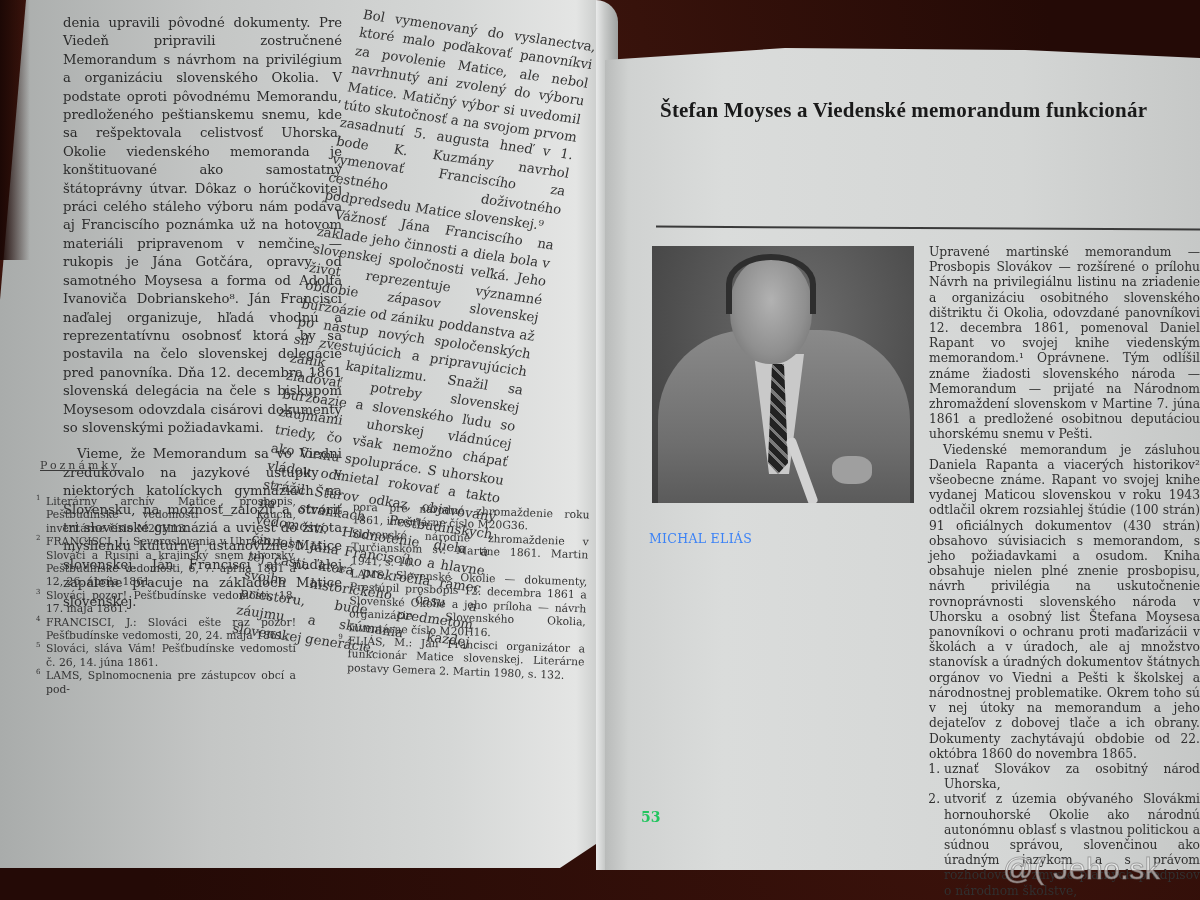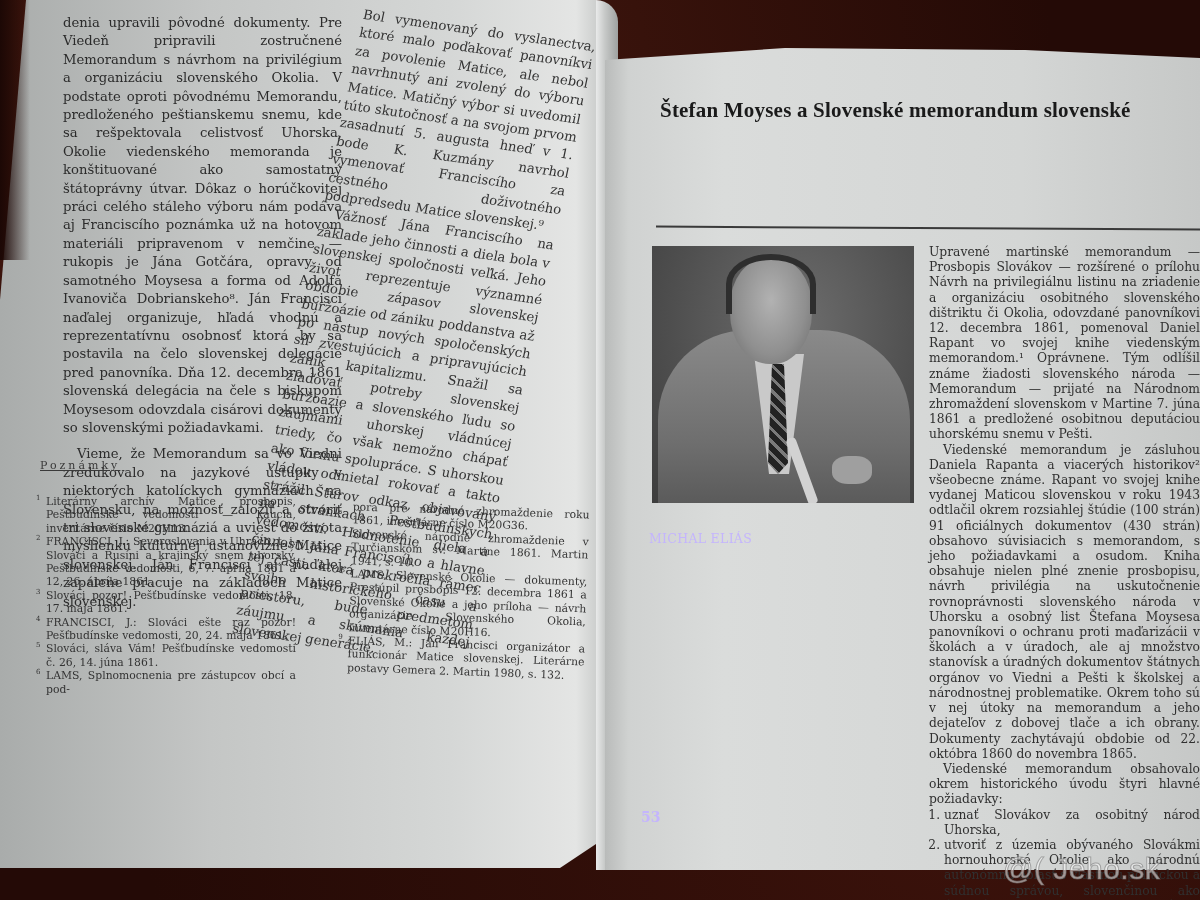--- a/index.html
+++ b/index.html
@@ -80,29 +80,29 @@
     position: absolute; left: 6px; top: 84px; width: 252px; height: 190px;
     background: linear-gradient(180deg, #8a8a8a 0%, #6e6e6e 60%, #555 100%);
     border-radius: 90px 90px 0 0;
   }
   .photo .shirt { position: absolute; left: 102px; top: 108px; width: 50px; height: 120px; background: #c9c9c9; clip-path: polygon(0 0, 100% 0, 70% 100%, 30% 100%); }
   .photo .tie { position: absolute; left: 116px; top: 118px; width: 20px; height: 110px;
     background: repeating-linear-gradient(45deg, #222 0 6px, #7a7a7a 6px 9px); clip-path: polygon(20% 0, 80% 0, 100% 90%, 50% 100%, 0 90%); }
   .photo .mic { position: absolute; left: 145px; top: 190px; width: 10px; height: 70px; background: #d2d2d2; transform: rotate(-20deg); border-radius: 4px; }
   .photo .hand { position: absolute; left: 180px; top: 210px; width: 40px; height: 28px; background: #9f9f9f; border-radius: 40%; }
 
-  .caption { left: 649px; top: 531px; font-size: 12.5px; letter-spacing: 0.3px; color: #c4b5fd; }
+  .caption { left: 649px; top: 531px; font-size: 12.5px; letter-spacing: 0.3px; color: #3b82f6; }
 
   .col-right { left: 929px; top: 245px; width: 271px; font-size: 12.3px; line-height: 15.2px; text-align: justify; color: #303030; }
   .col-right p { margin: 0; text-indent: 14px; }
   .col-right p:first-child { text-indent: 0; }
   .col-right ol { margin: 0; padding-left: 15px; }
   .col-right li { text-align: justify; }
 
-  .page-number { left: 641px; top: 809px; font-size: 14px; font-weight: bold; color: #c4b5fd; }
+  .page-number { left: 641px; top: 809px; font-size: 14px; font-weight: bold; color: #22c55e; }
 
   .watermark {
     position: absolute; left: 1003px; top: 852px; font-family: "Liberation Sans", sans-serif; font-size: 30px;
     color: rgba(255,255,255,0.55); -webkit-text-stroke: 1px rgba(120,120,120,0.6); letter-spacing: 0.5px;
   }
 </style>
 </head>
 <body>
 
 <div class="bg-table"></div>
@@ -133,39 +133,38 @@
   <p class="note"><sup>6</sup><span>LAMS, Splnomocnenia pre zástupcov obcí a pod-</span></p>
 </div>
 
 <div class="txt notes-right">
   <p class="note cont"><sup></sup><span>pora pre národné zhromaždenie roku 1861, inventárne číslo M20G36.</span></p>
   <p class="note"><sup>7</sup><span>Slovenské národné zhromaždenie v Turčianskom sv. Martine 1861. Martin 1941, s. 10.</span></p>
   <p class="note"><sup>8</sup><span>LAMS, Slovenské Okolie — dokumenty, Prestúpil prosbopis 12. decembra 1861 a Slovenské Okolie a jeho príloha — návrh organizácie Slovenského Okolia, inventárne číslo M20H16.</span></p>
   <p class="note"><sup>9</sup><span>ELIÁS, M.: Ján Francisci organizátor a funkcionár Matice slovenskej. Literárne postavy Gemera 2. Martin 1980, s. 132.</span></p>
 </div>
 
-<div class="txt title">Štefan Moyses a Slovenské memorandum slovenské</div>
+<div class="txt title">Štefan Moyses a Viedenské memorandum funkcionár</div>
 <div class="rule"></div>
 
 <div class="photo">
   <div class="body"></div>
   <div class="shirt"></div>
   <div class="tie"></div>
   <div class="head"></div>
   <div class="hair"></div>
   <div class="mic"></div>
   <div class="hand"></div>
 </div>
 
 <div class="txt caption">MICHAL ELIÁS</div>
 
 <div class="txt col-right">
   <p>Upravené martinské memorandum — Prosbopis Slovákov — rozšírené o prílohu Návrh na privilegiálnu listinu na zriadenie a organizáciu osobitného slovenského dištriktu či Okolia, odovzdané panovníkovi 12. decembra 1861, pomenoval Daniel Rapant vo svojej knihe viedenským memorandom.¹ Oprávnene. Tým odlíšil známe žiadosti slovenského národa — Memorandum — prijaté na Národnom zhromaždení slovenskom v Martine 7. júna 1861 a predložené osobitnou deputáciou uhorskému snemu v Pešti.</p>
   <p>Viedenské memorandum je zásluhou Daniela Rapanta a viacerých historikov² všeobecne známe. Rapant vo svojej knihe vydanej Maticou slovenskou v roku 1943 odtlačil okrem rozsiahlej štúdie (100 strán) 91 oficiálnych dokumentov (430 strán) obsahovo súvisiacich s memorandom, s jeho požiadavkami a osudom. Kniha obsahuje nielen plné znenie prosbopisu, návrh privilégia na uskutočnenie rovnoprávnosti slovenského národa v Uhorsku a osobný list Štefana Moysesa panovníkovi o ochranu proti maďarizácii v školách a v úradoch, ale aj množstvo stanovísk a úradných dokumentov štátnych orgánov vo Viedni a Pešti k školskej a národnostnej problematike. Okrem toho sú v nej útoky na memorandum a jeho dejateľov z dobovej tlače a ich obrany. Dokumenty zachytávajú obdobie od 22. októbra 1860 do novembra 1865.</p>
-  <p>Viedenské memorandum obsahovalo okrem historického úvodu štyri hlavné požiadavky:</p>
   <ol>
     <li>uznať Slovákov za osobitný národ Uhorska,</li>
     <li>utvoriť z územia obývaného Slovákmi hornouhorské Okolie ako národnú autonómnu oblasť s vlastnou politickou a súdnou správou, slovenčinou ako úradným jazykom a s právom rozhodovať v zmysle platných predpisov o národnom školstve,</li>
 
   </ol>
 </div>
 
 <div class="txt page-number">53</div>
 
 <div class="watermark">@( Jeho.sk</div>

